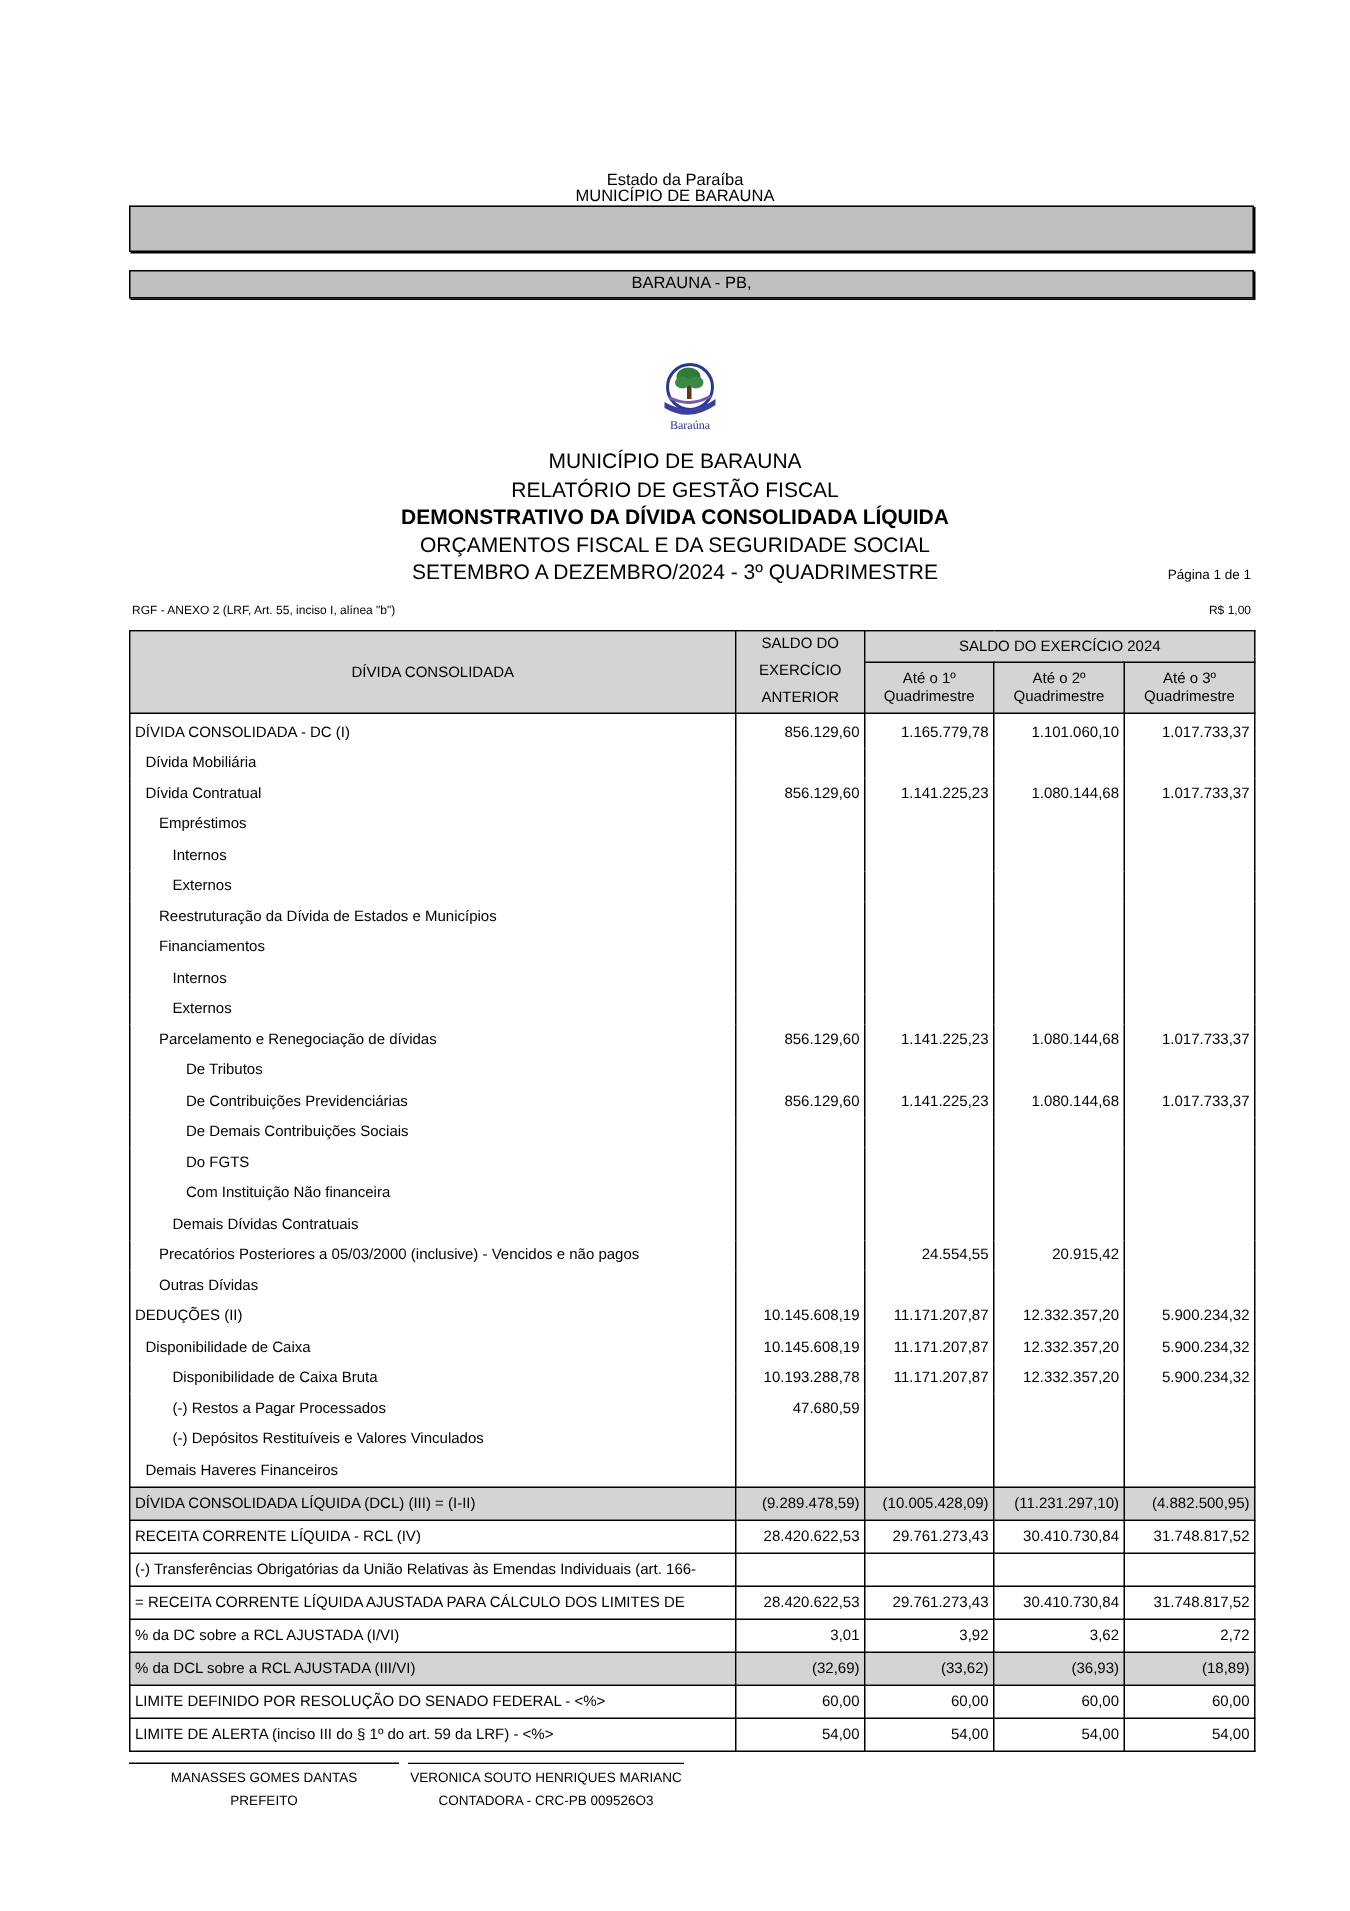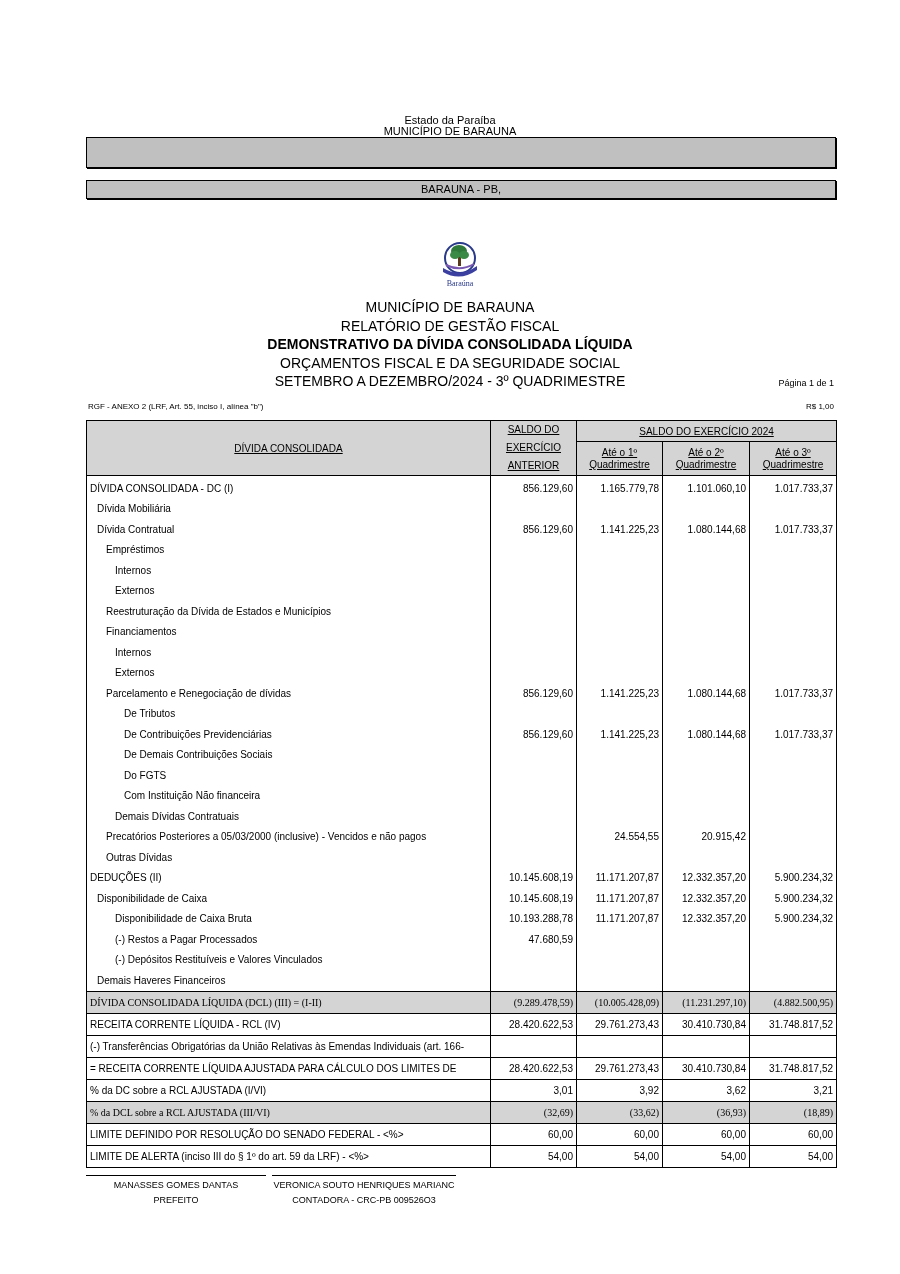--- a/index.html
+++ b/index.html
@@ -15,30 +15,30 @@
   .titles .bold { font-weight: bold; }
   .page-num { position: absolute; right: 66px; top: 378px; font-size: 9px; }
   .annex { position: absolute; left: 88px; top: 402px; font-size: 8px; }
   .currency { position: absolute; right: 66px; top: 402px; font-size: 8px; }
 
   table.rgf {
     position: absolute; left: 86px; top: 420px; width: 750px;
     border-collapse: collapse; font-size: 10px; table-layout: fixed;
   }
   table.rgf td, table.rgf th { padding: 0 3px; white-space: nowrap; overflow: hidden; }
-  table.rgf thead th { background: #d4d4d4; font-weight: normal; border: 1px solid #000; text-align: center; text-decoration: underline; }
+  table.rgf thead th { background: #d4d4d4; font-weight: normal; border: 1px solid #000; text-align: center; }
   table.rgf th.hdr-main { height: 52px; }
   table.rgf th.sub { font-size: 10px; line-height: 12px; }
   table.rgf thead tr.h1 th { height: 20px; }
   table.rgf tbody td { height: 20.5px; border-left: 1px solid #000; border-right: 1px solid #000; }
   table.rgf tbody td.num { text-align: right; }
   table.rgf tbody tr.first td { padding-top: 2px; }
   table.rgf tbody tr.last-det td { border-bottom: 1px solid #000; }
   table.rgf tbody tr.boxed td { border: 1px solid #000; height: 21px; }
-  table.rgf tbody tr.shaded td { background: #d4d4d4; font-family: Liberation Serif, serif; }
+  table.rgf tbody tr.shaded td { background: #d4d4d4; }
   .ind1 { padding-left: 10px !important; }
   .ind2 { padding-left: 19px !important; }
   .ind3 { padding-left: 28px !important; }
   .ind4 { padding-left: 37px !important; }
 
   .sig { position: absolute; top: 1175px; text-align: center; font-size: 9px; line-height: 15px; }
   .sig .line { border-top: 1px solid #000; height: 0; margin-bottom: 2px; }
   .sig1 { left: 86px; width: 180px; }
   .sig2 { left: 272px; width: 184px; overflow: hidden; white-space: nowrap; }
 </style>
@@ -310,21 +310,21 @@
         <td class="num">28.420.622,53</td>
         <td class="num">29.761.273,43</td>
         <td class="num">30.410.730,84</td>
         <td class="num">31.748.817,52</td>
       </tr>
       <tr class="boxed">
         <td>% da DC sobre a RCL AJUSTADA (I/VI)</td>
         <td class="num">3,01</td>
         <td class="num">3,92</td>
         <td class="num">3,62</td>
-        <td class="num">3,21</td>
+        <td class="num">2,72</td>
       </tr>
       <tr class="boxed shaded">
         <td>% da DCL sobre a RCL AJUSTADA (III/VI)</td>
         <td class="num">(32,69)</td>
         <td class="num">(33,62)</td>
         <td class="num">(36,93)</td>
         <td class="num">(18,89)</td>
       </tr>
       <tr class="boxed">
         <td>LIMITE DEFINIDO POR RESOLUÇÃO DO SENADO FEDERAL - &lt;%&gt;</td>

